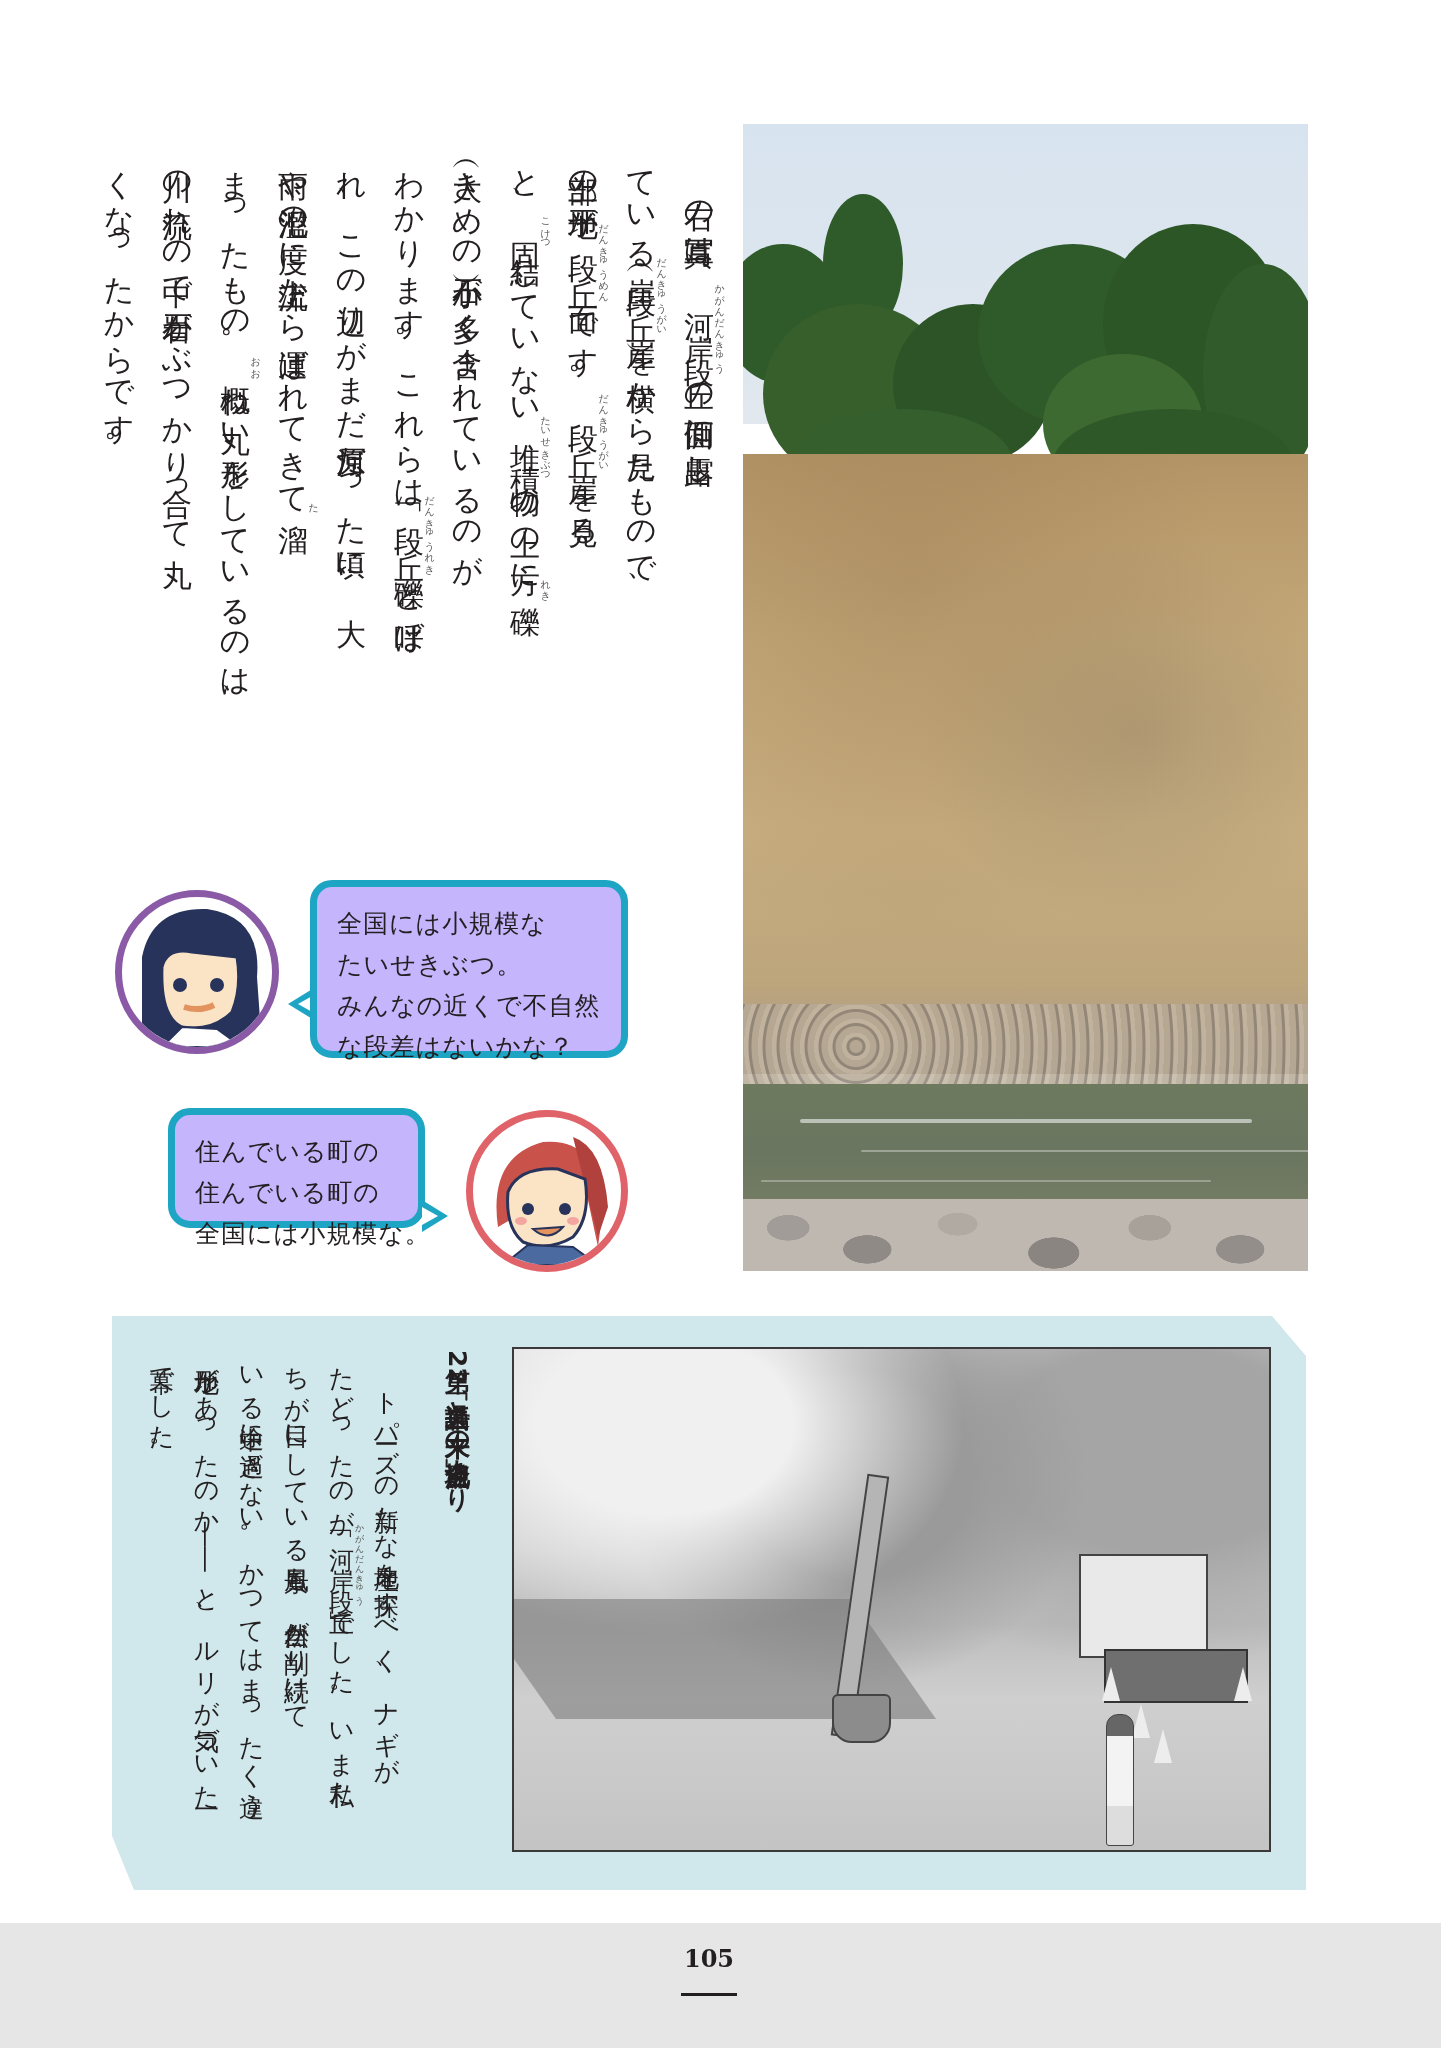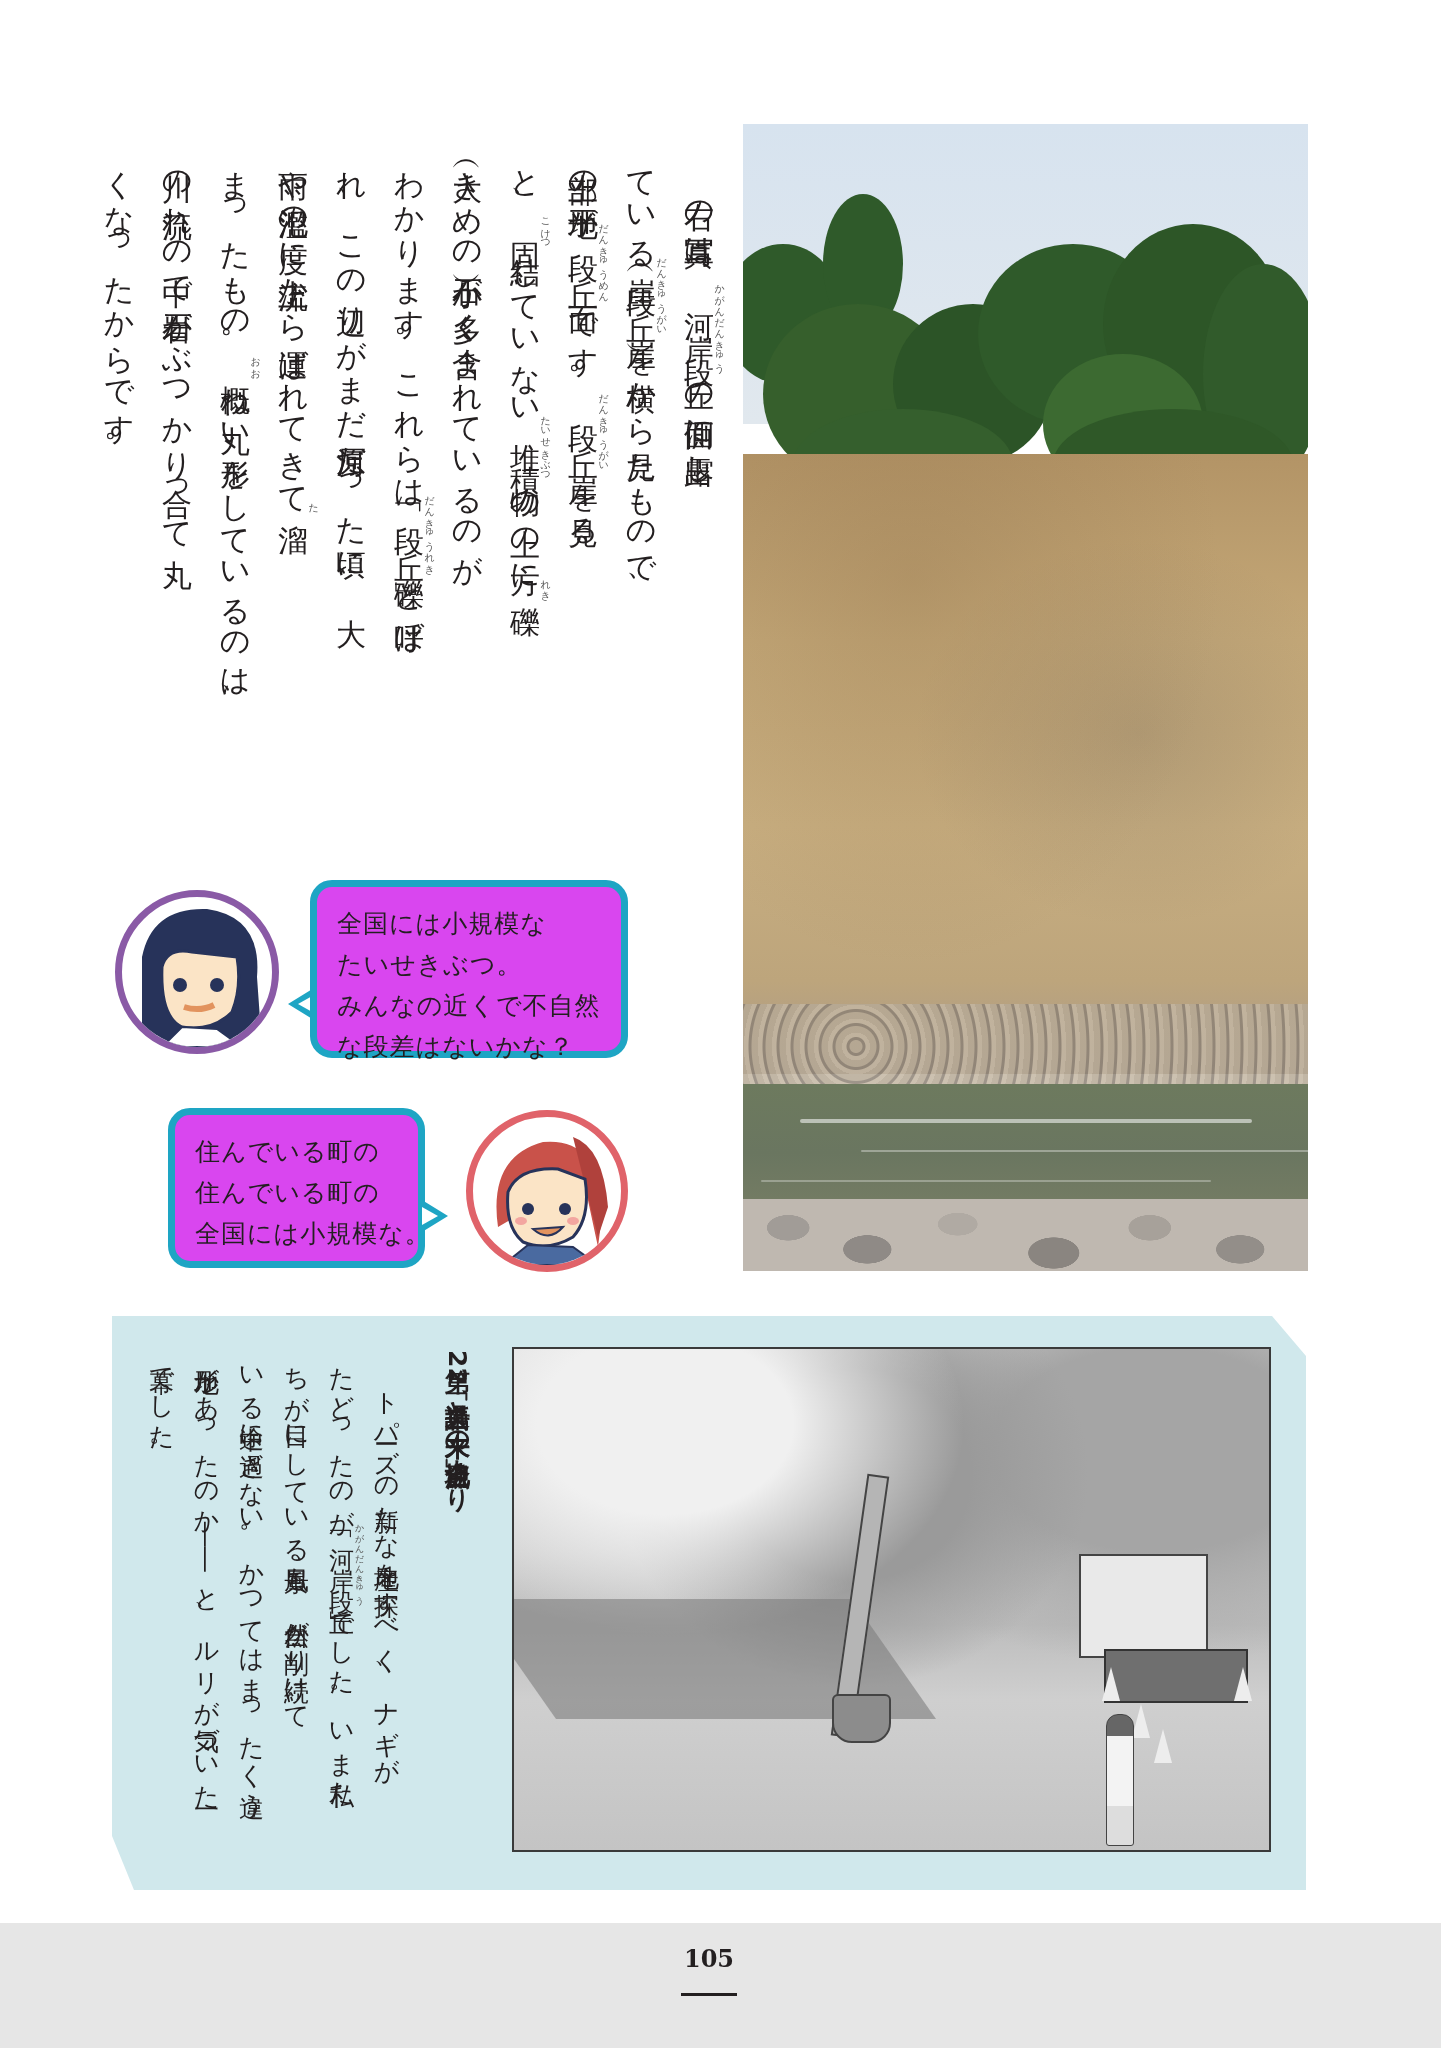--- a/index.html
+++ b/index.html
@@ -39,24 +39,24 @@
       radial-gradient(ellipse 28px 16px at 38% 35%, #b0aaa3 70%, transparent 72%),
       radial-gradient(ellipse 36px 22px at 55% 75%, #8a8580 70%, transparent 72%),
       radial-gradient(ellipse 30px 18px at 72% 40%, #a7a19a 70%, transparent 72%),
       radial-gradient(ellipse 34px 20px at 88% 70%, #938e89 70%, transparent 72%),
       #bfb8b0; }
 
   
   .avatar { position:absolute; border-radius:50%; background:#fff; overflow:hidden; box-sizing:border-box; }
   .avatar-1 { left:115px; top:890px; width:164px; height:164px; border:7px solid #8a5aa6; }
   .avatar-2 { left:466px; top:1110px; width:162px; height:162px; border:7px solid #e0636a; }
-  .bubble { position:absolute; background:#d946ef; border:7px solid #1ea5c4; border-radius:22px;
+  .bubble { position:absolute; background:#c4b5fd; border:7px solid #1ea5c4; border-radius:22px;
     box-sizing:border-box; font-size:25px; line-height:41px; color:#231f20; padding:16px 20px; letter-spacing:1px; }
   .bubble-1 { left:310px; top:880px; width:318px; height:178px; }
-  .bubble-2 { left:168px; top:1108px; width:257px; height:160px; }
+  .bubble-2 { left:168px; top:1108px; width:257px; height:120px; }
   .bubble .line { display:block; white-space:nowrap; }
   .tail { position:absolute; width:0; height:0; }
   .tail-1 { left:288px; top:988px; border-top:16px solid transparent; border-bottom:16px solid transparent; border-right:26px solid #1ea5c4; }
   .tail-1::after { content:""; position:absolute; left:10px; top:-9px; border-top:9px solid transparent; border-bottom:9px solid transparent; border-right:16px solid #fff; }
   .tail-2 { left:422px; top:1200px; border-top:16px solid transparent; border-bottom:16px solid transparent; border-left:26px solid #1ea5c4; }
   .tail-2::after { content:""; position:absolute; left:-26px; top:-9px; border-top:9px solid transparent; border-bottom:9px solid transparent; border-left:16px solid #fff; }
 
   
   .manga-box { position:absolute; left:112px; top:1316px; width:1194px; height:574px; background:#d0e8ec;
     clip-path:polygon(0 0, 1160px 0, 100% 40px, 100% 100%, 22px 100%, 0 520px); }

